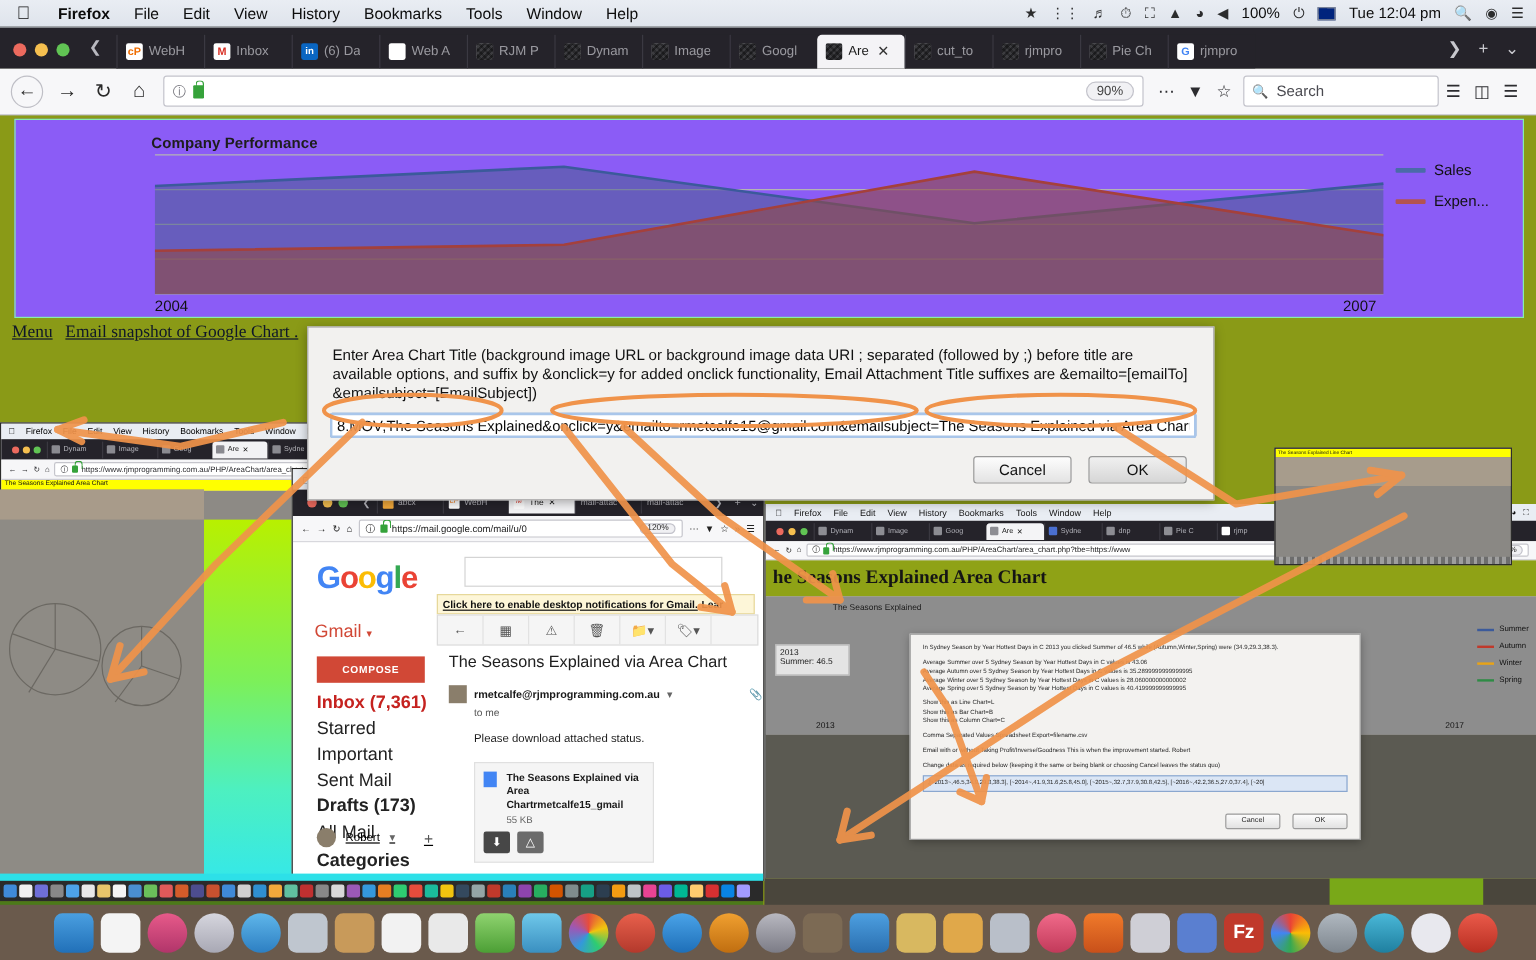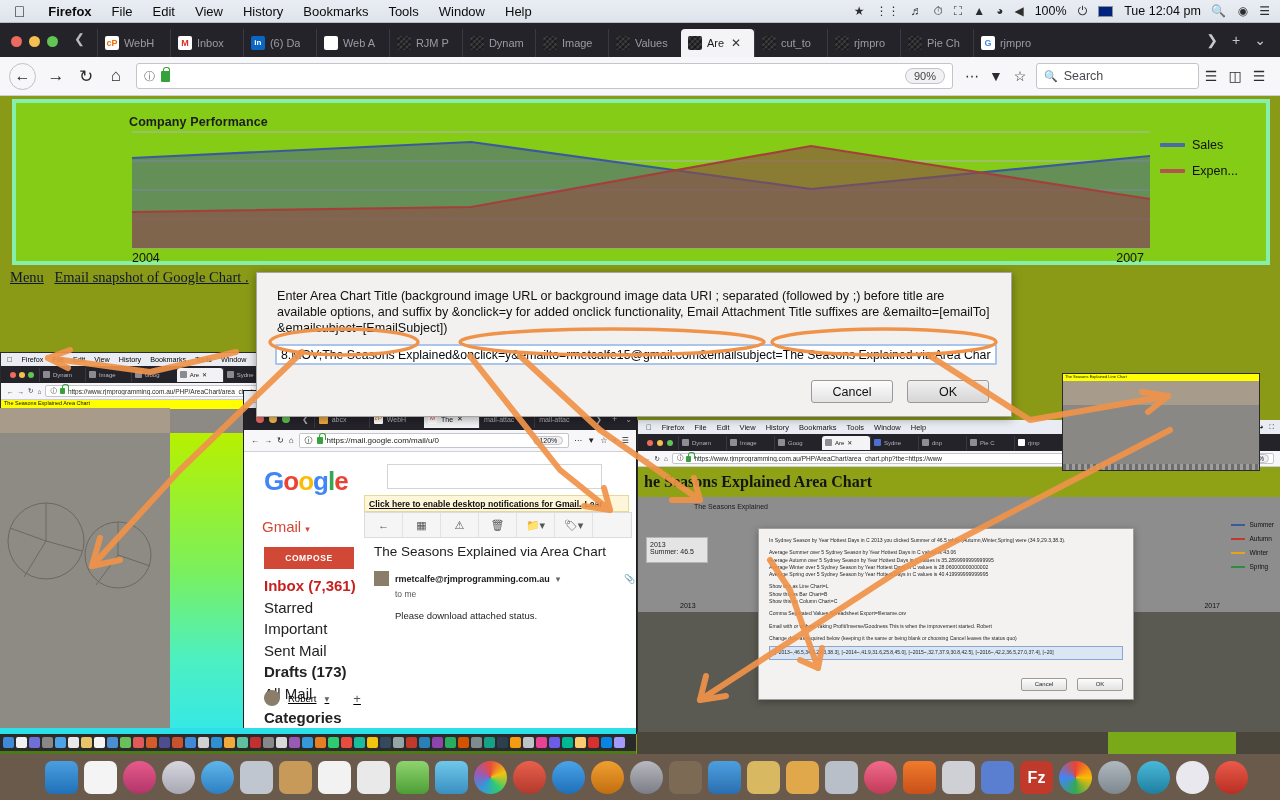--- a/index.html
+++ b/index.html
@@ -98,22 +98,22 @@
     height:50px; background:linear-gradient(90deg,#94a617 0%,#9aad18 55%,#8fa216 100%);
     display:flex;align-items:center;
   }
   #pagetitle{
     font-family:"Liberation Serif", serif; font-weight:bold; font-size:27px;
     color:#1a1a1a; padding-left:10px;
   }
 
   
   #chartpanel{
-    margin:3px 10px 0 12px; height:166px; background:#84cc16;
-    border:4px solid #86efac; position:relative;
+    margin:3px 10px 0 12px; height:166px; background:#8b5cf6;
+    border:1px solid #86efac; position:relative;
   }
   #chartTitle{ position:absolute; left:113px; top:12px; font-size:12.5px;
      font-weight:bold; color:#1d1d1d; letter-spacing:.1px;}
   .yaxlab{ position:absolute; right:0; font-size:12px; color:#141414; text-align:right;
      font-family:"Liberation Sans",sans-serif;}
   #yaxis{ position:absolute; left:40px; top:22px; width:72px; height:130px; }
   #plot{ position:absolute; left:116px; top:28px; right:116px; height:118px; }
   #plot svg{ display:block; width:100%; height:100%; }
   .xtick{ position:absolute; top:148px; font-size:12.5px; color:#111;}
   #legend{ position:absolute; right:10px; top:35px; width:96px; font-size:12.5px; color:#101010;}
@@ -382,21 +382,21 @@
     <div class="tab">
         <span class="fav noise"></span>
         <span class="tlabel">Dynam</span>
       </div>
     <div class="tab">
         <span class="fav noise"></span>
         <span class="tlabel">Image</span>
       </div>
     <div class="tab">
         <span class="fav noise"></span>
-        <span class="tlabel">Values</span>
+        <span class="tlabel">Googl</span>
       </div>
     <div class="tab active">
         <span class="fav noise"></span>
         <span class="tlabel">Are</span>
         <span class="x">✕</span>
       </div>
     <div class="tab">
         <span class="fav noise"></span>
         <span class="tlabel">cut_to</span>
       </div>
@@ -754,20 +754,29 @@
     <div id="gmailmsg">
       <div id="gsubject">The Seasons Explained via Area Chart</div>
       <div id="gfrom">
         <i class="av"></i>
         <span>rmetcalfe@rjmprogramming.com.au</span>
         <span style="font-weight:normal;color:#666;">▾</span>
         <span style="margin-left:auto;color:#555;">📎</span>
       </div>
       <div id="gto">to me</div>
       <div id="gbodytext">Please download attached status.</div>
+      <div id="gattach">
+        <span class="fileicon"></span>
+        <div class="ttl">The Seasons Explained via Area Chartrmetcalfe15_gmail</div>
+        <div class="sz">55 KB</div>
+        <div class="btns">
+          <i>⬇</i>
+          <i class="drive">△</i>
+        </div>
+      </div>
     </div>
   </div>
 </div>
 
 <div id="nested3" class="nested">
   <div id="n3menu">
     <span></span>
     <span>Firefox</span>
     <span>File</span>
     <span>Edit</span>

